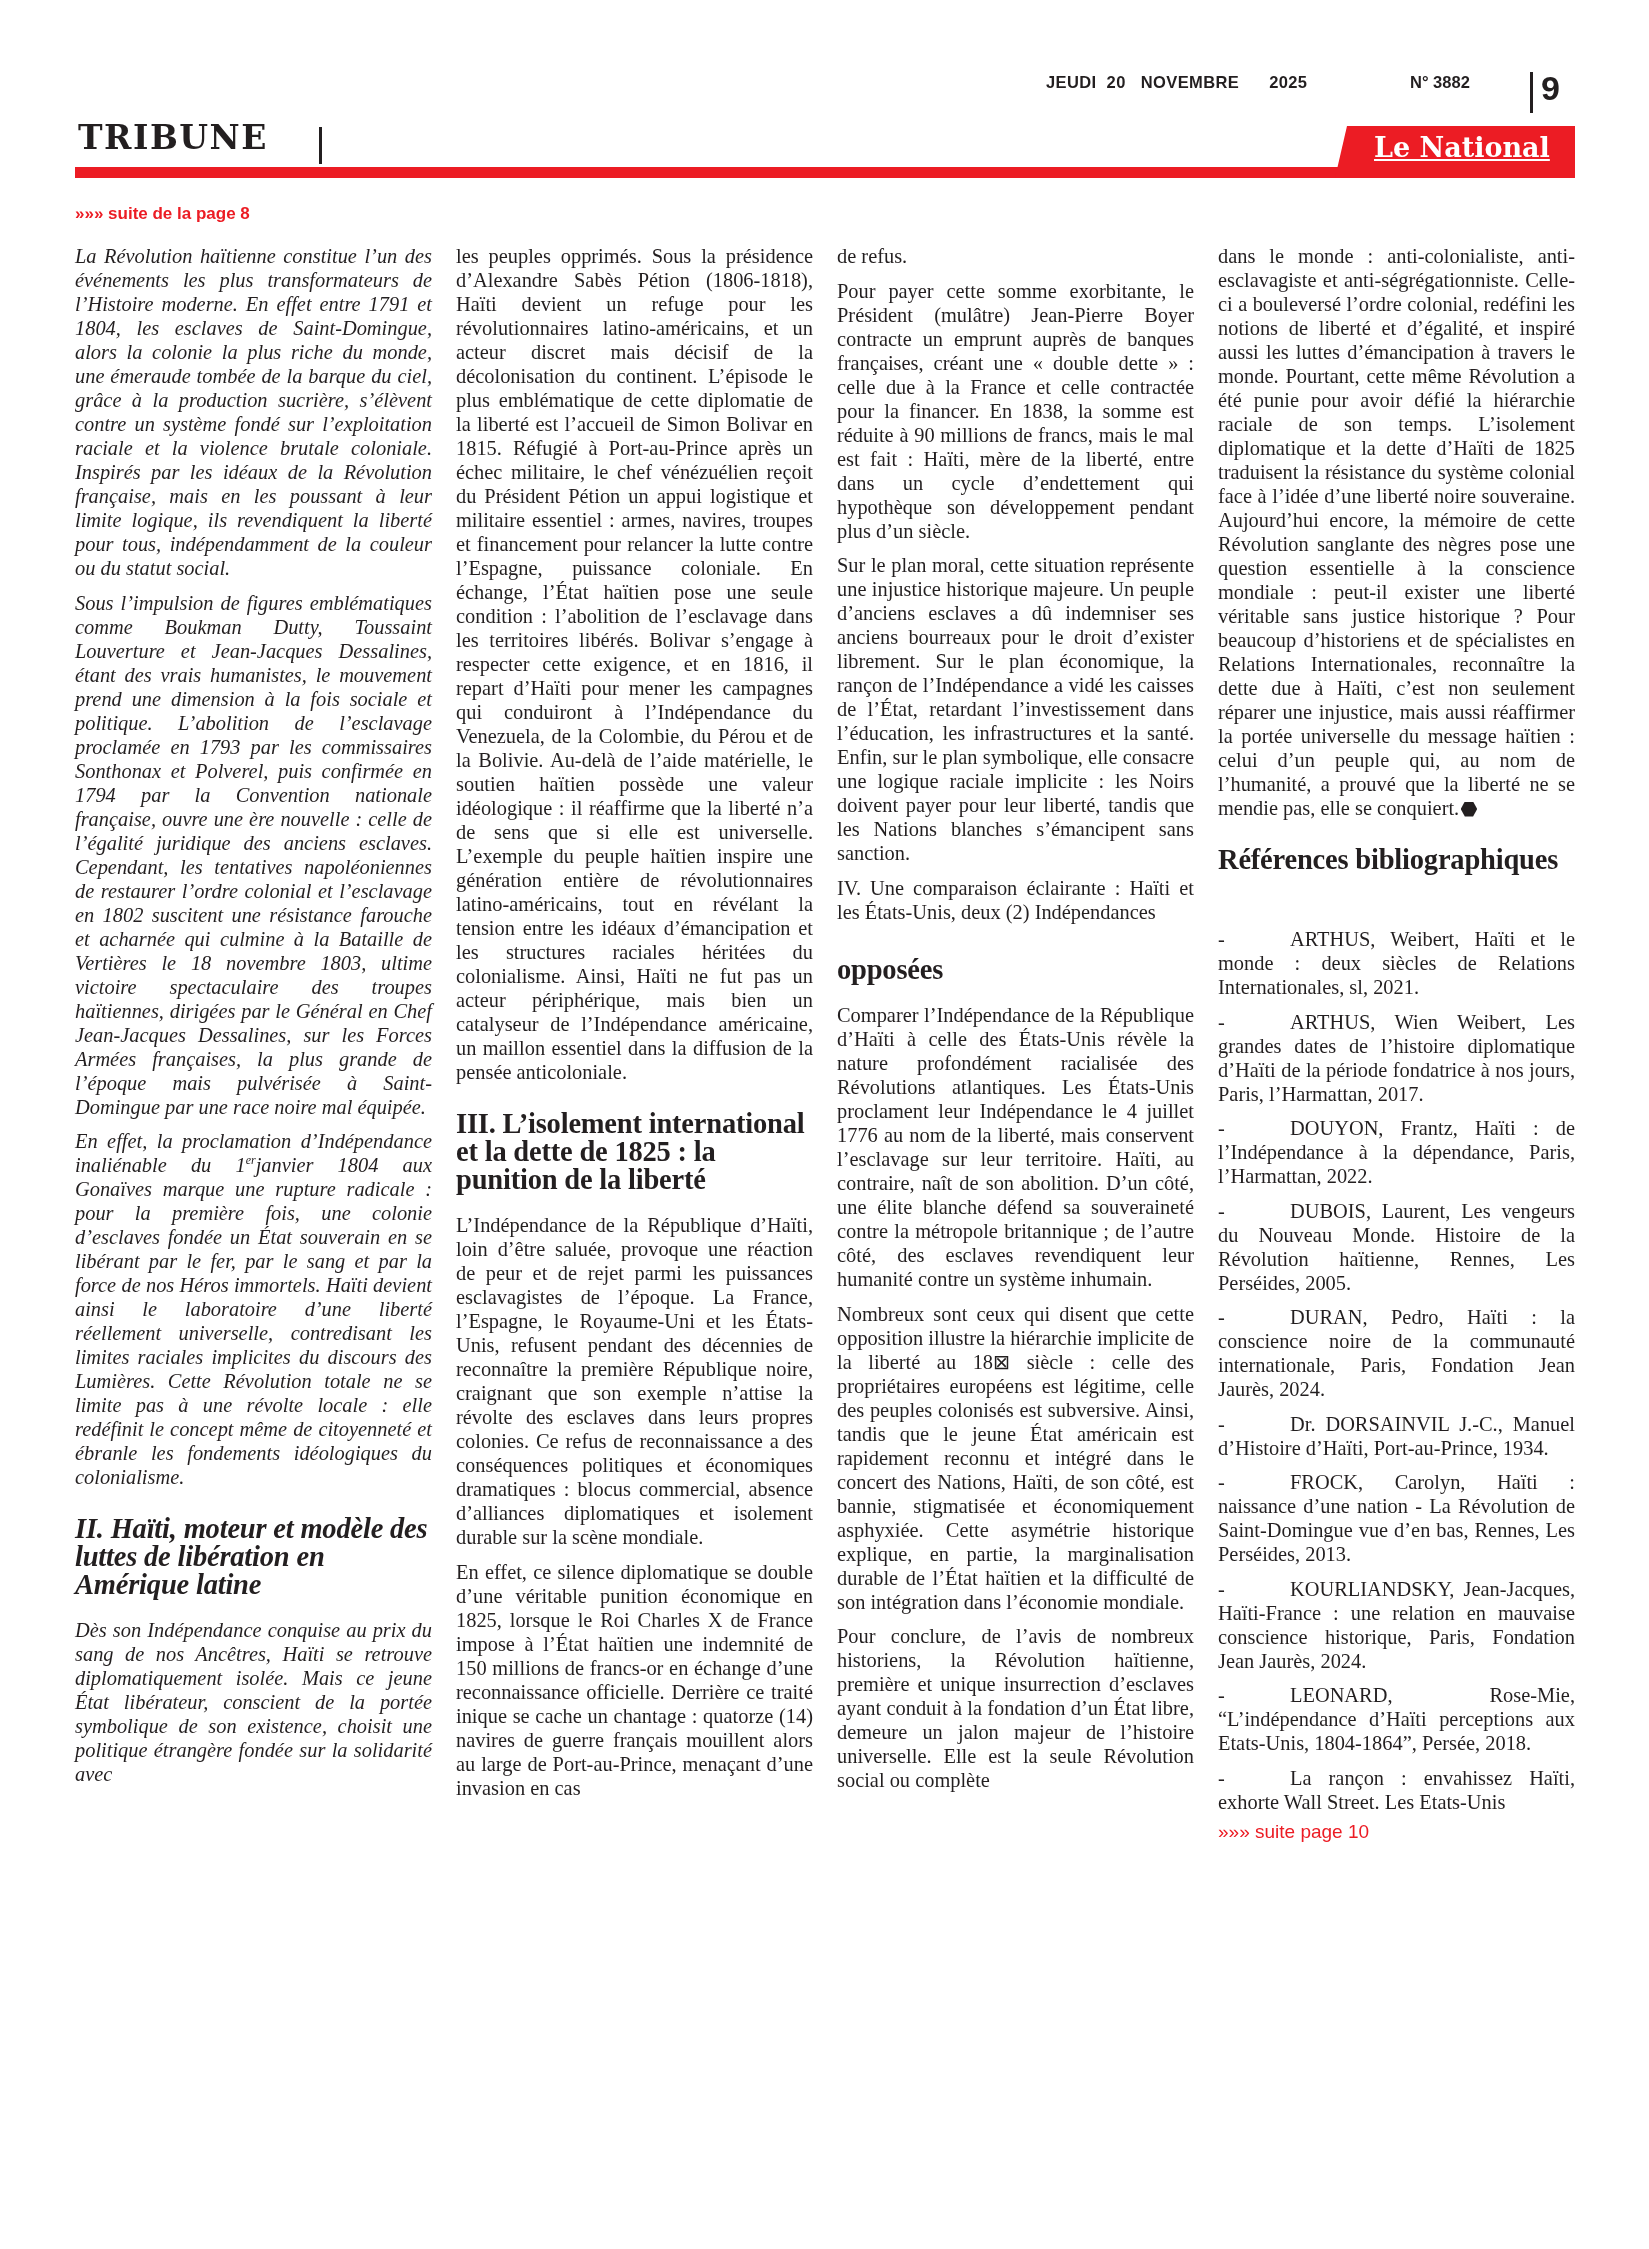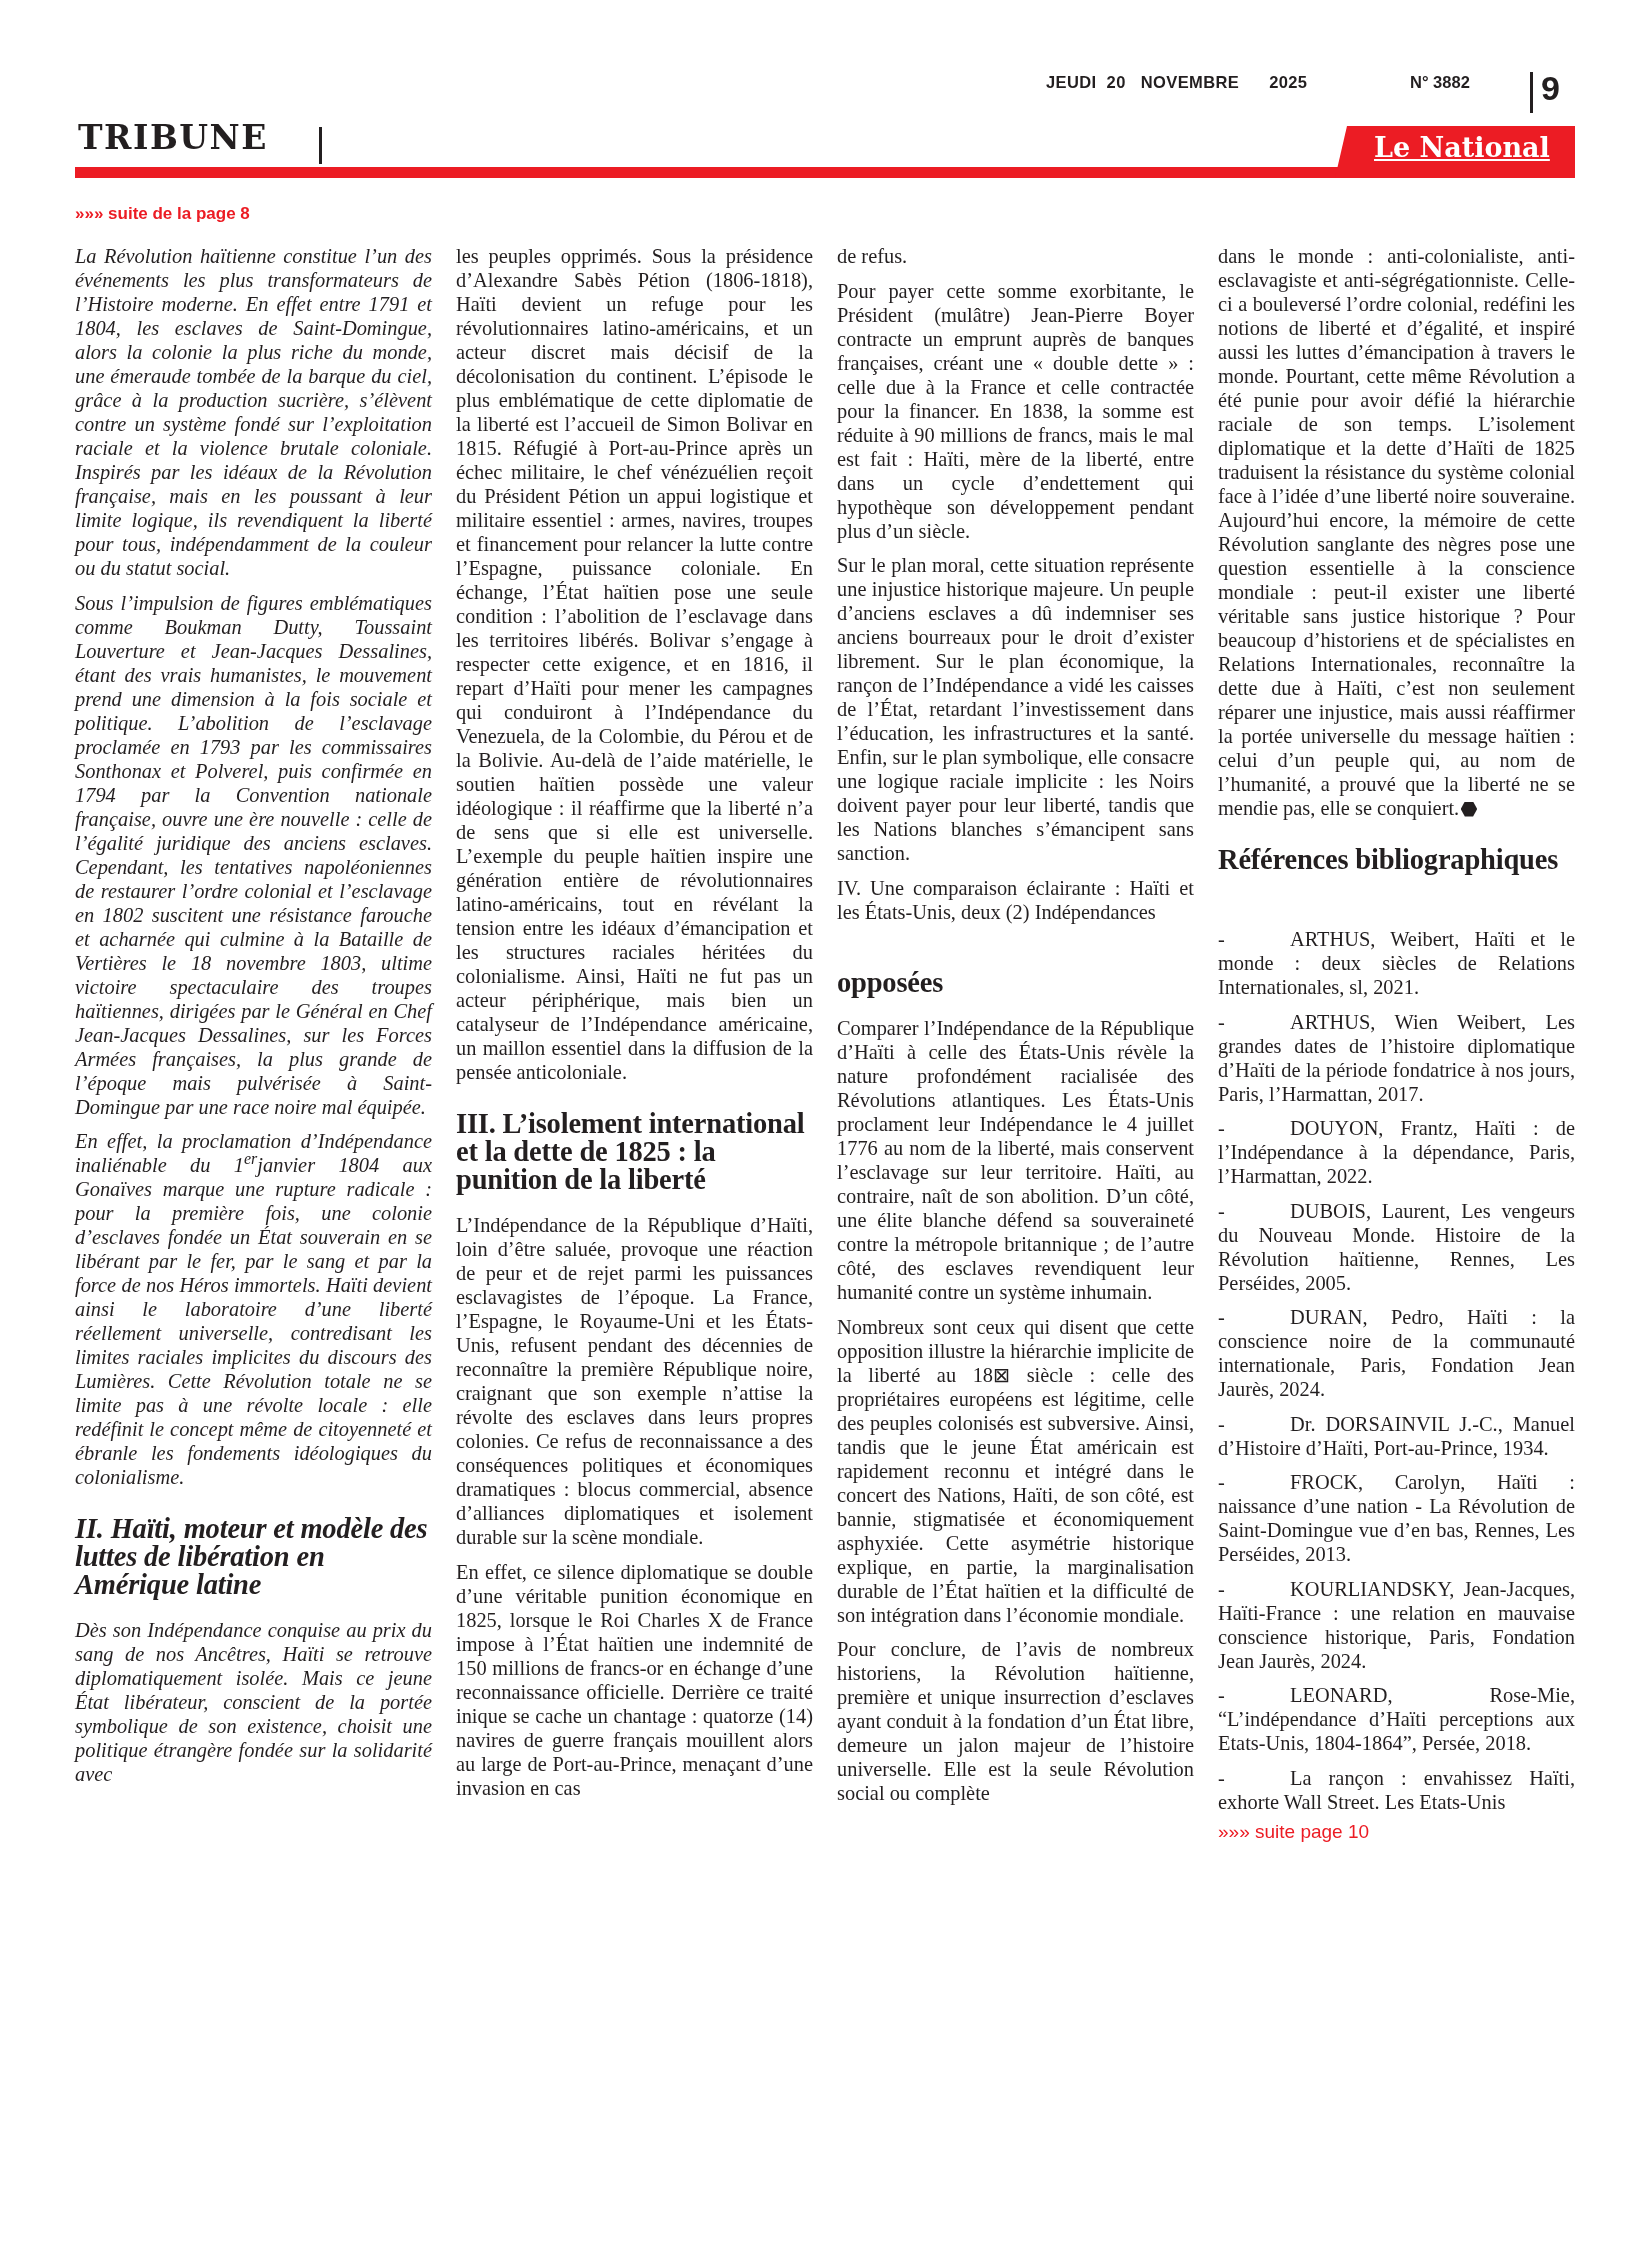--- a/index.html
+++ b/index.html
@@ -15,23 +15,23 @@
   .brand { position: absolute; top: 126px; left: 1335px; width: 240px; height: 52px; background: #ec1c24; clip-path: polygon(12px 0, 100% 0, 100% 100%, 0 100%); }
   .brand-text { position: absolute; top: 132px; left: 1374px; font-family: "DejaVu Serif", serif; font-weight: bold; font-size: 27px; color: #ffffff; text-decoration: underline; }
   .suite-top { position: absolute; top: 204px; left: 75px; font-family: "Liberation Sans", sans-serif; font-size: 17px; color: #ec1c24; font-weight: bold; }
   .col { position: absolute; top: 244px; width: 357px; font-family: "Liberation Serif", serif; font-size: 20.4px; line-height: 24px; text-align: justify; color: #231f20; }
   .col p { margin: 0 0 10.5px 0; }
   .c1 { left: 75px; font-style: italic; }
   .c2 { left: 456px; }
   .c3 { left: 837px; }
   .c4 { left: 1218px; }
   .h2 { font-family: "Liberation Serif", serif; font-weight: bold; font-size: 28.5px; line-height: 28px; text-align: left; margin: 25.5px 0 19.5px 0; letter-spacing: -0.2px; }
-  .h2.plain { margin-top: 45px; }
+  .h2.plain { margin-top: 32px; }
   .sub { margin: 0 0 10.5px 0; }
-  sup { font-size: 16px; line-height: 0; }
+  sup { font-size: 12px; line-height: 0; }
   .endmark { display: inline-block; width: 16.5px; height: 15px; background: #231f20; clip-path: polygon(25% 0, 75% 0, 100% 50%, 75% 100%, 25% 100%, 0 50%); vertical-align: -1.5px; margin-left: 1.5px; }
   .ref { margin: 0 0 10.5px 0; }
   .ref .dash { display: inline-block; width: 72px; }
   .suite-bottom { font-family: "Liberation Sans", sans-serif; font-size: 19px; color: #ec1c24; line-height: 22.5px; margin-top: -3px; }
   .refs-gap { height: 34px; }
 </style>
 </head>
 <body>
 
 <div class="topline"><span>JEUDI</span>  <span>20</span>   <span>NOVEMBRE</span>      <span>2025</span></div>

